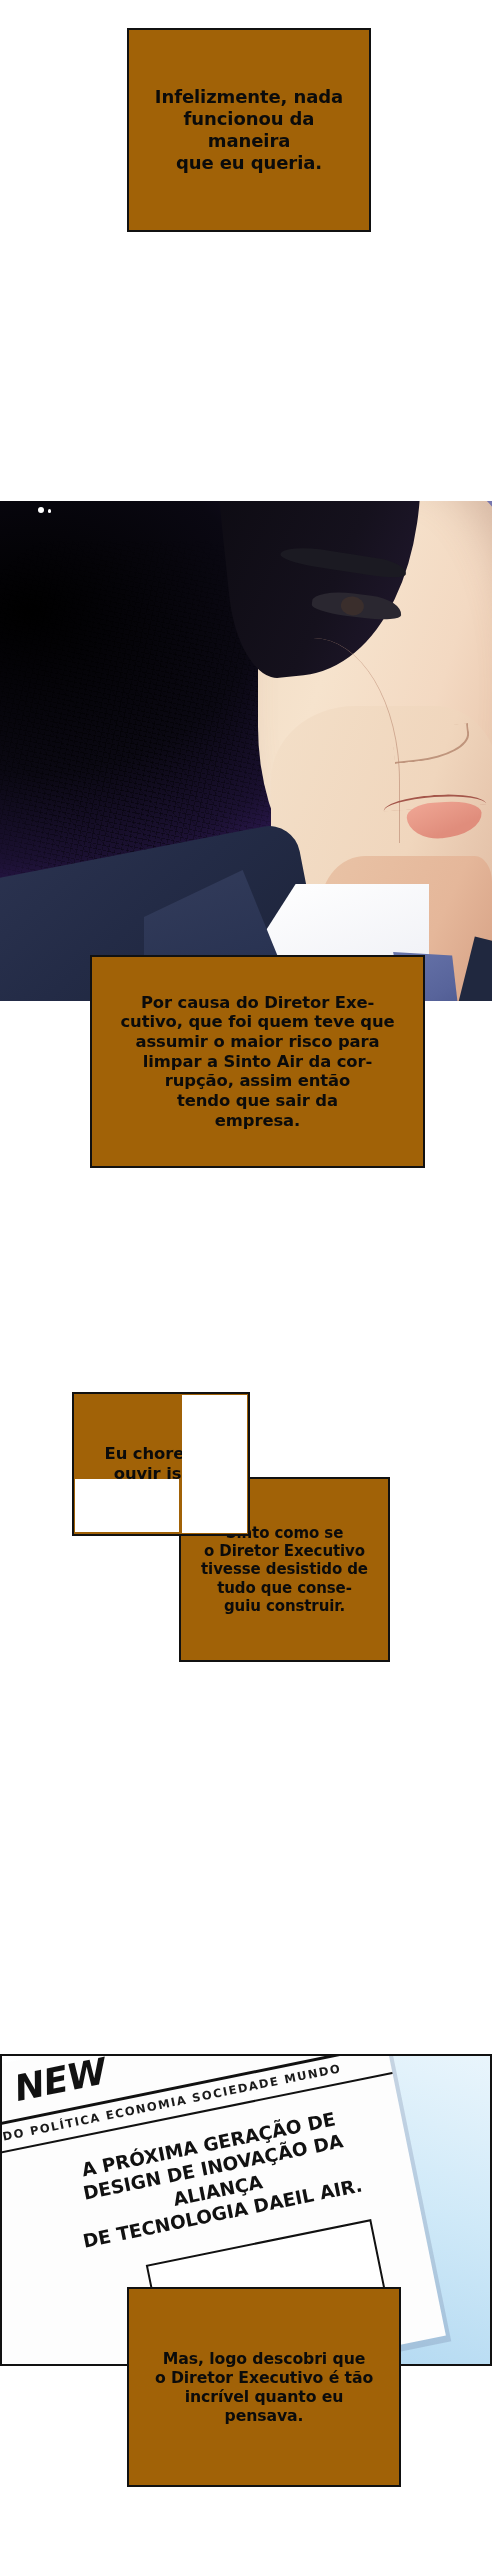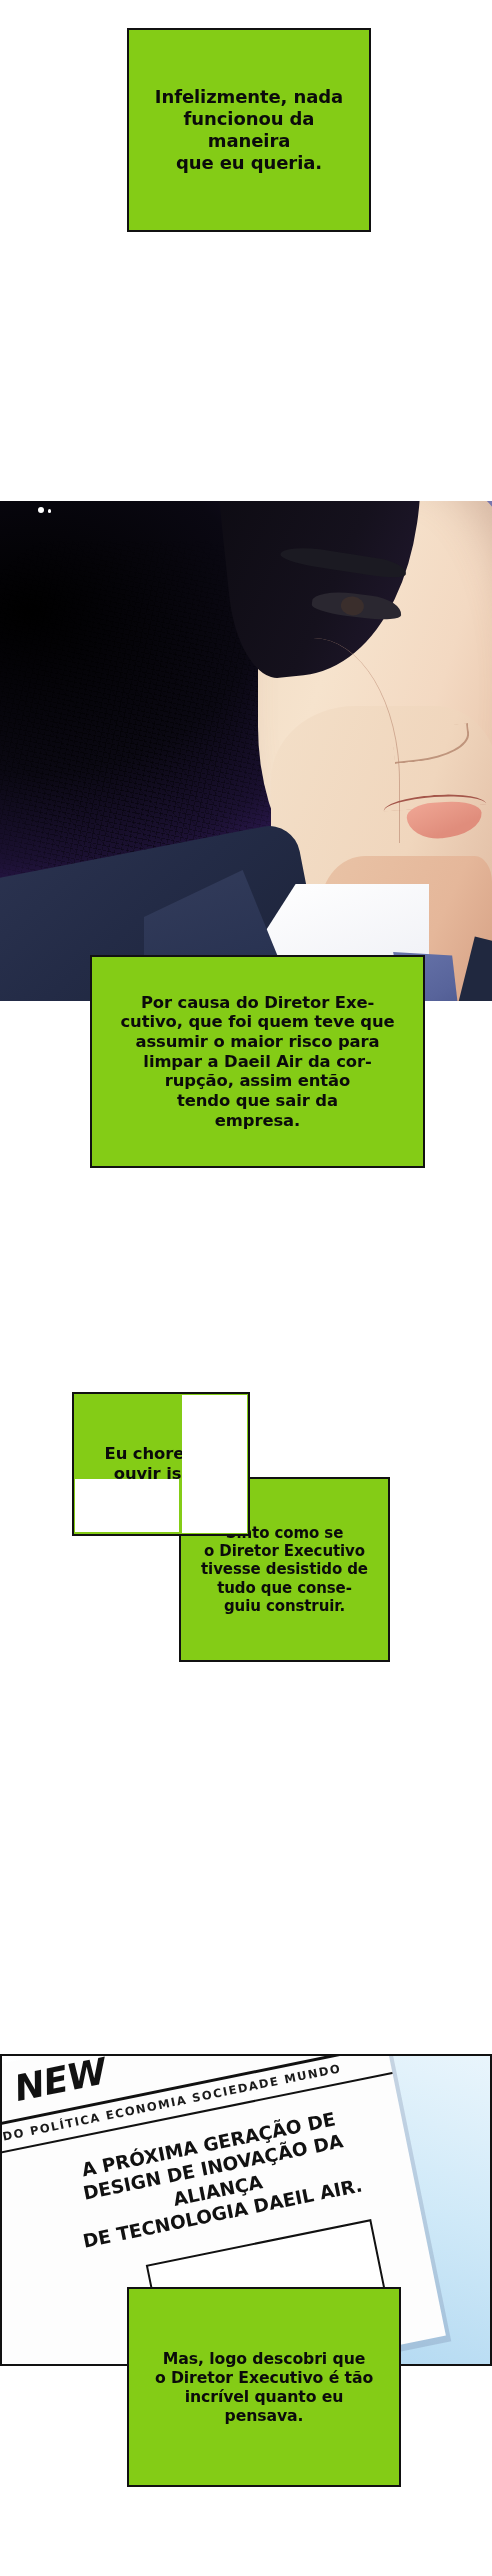--- a/index.html
+++ b/index.html
@@ -16,21 +16,21 @@
     position: relative;
     width: 492px;
     height: 2576px;
     background: #ffffff;
     overflow: hidden;
   }
 
   
   .caption {
     position: absolute;
-    background: #84cc16;
+    background: #a16207;
     border: 2.7px solid #111111;
     box-sizing: border-box;
     display: flex;
     align-items: center;
     justify-content: center;
     text-align: center;
     color: #0b0b0b;
     font-family: "DejaVu Sans", "Liberation Sans", sans-serif;
     font-weight: 700;
     letter-spacing: -0.1px;
@@ -481,21 +481,21 @@
     <div id="p2-suit"></div>
     <div id="p2-shirt"></div>
     <div id="p2-lapel"></div>
     <div id="p2-tie"></div>
     <div id="p2-suit-r"></div>
   </div>
 
   <div id="cap-2" class="caption">Por causa do Diretor Exe-
 cutivo, que foi quem teve que
 assumir o maior risco para
-limpar a Daeil Air da cor-
+limpar a Sinto Air da cor-
 rupção, assim então
 tendo que sair da
 empresa.</div>
 
   <div id="cap-3" class="caption">Eu chorei ao
 ouvir isso.</div>
   <div id="cap-4" class="caption">Sinto como se
 o Diretor Executivo
 tivesse desistido de
 tudo que conse-

